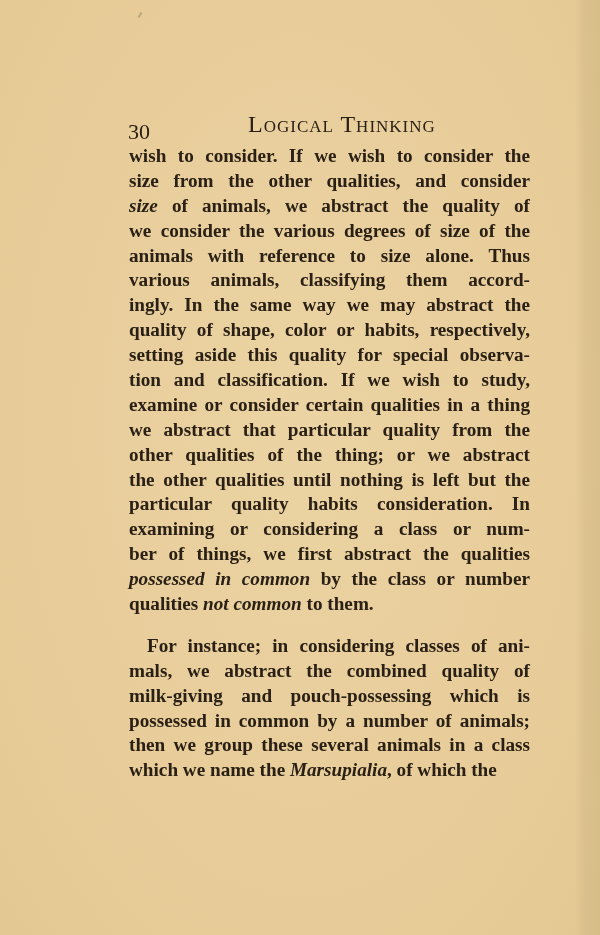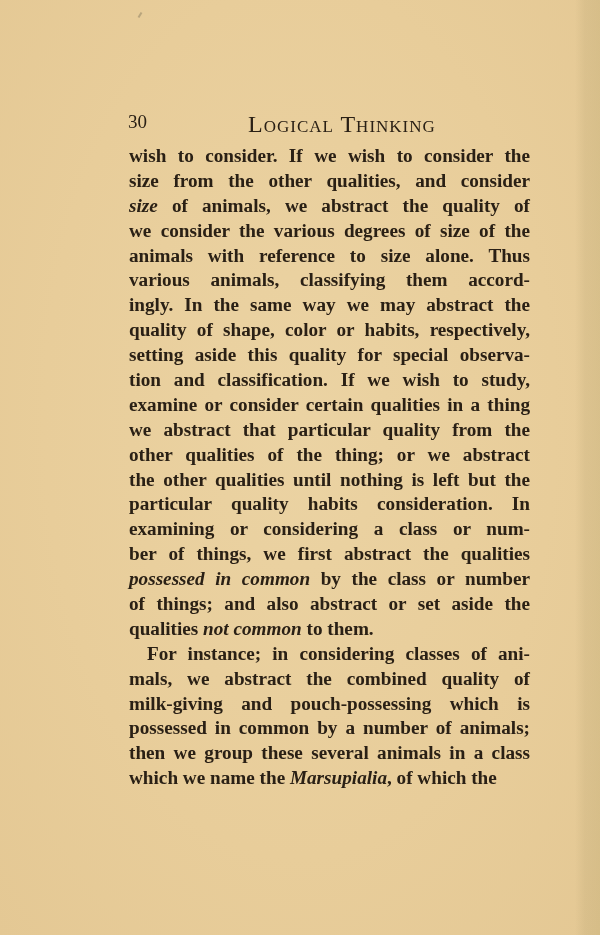--- a/index.html
+++ b/index.html
@@ -34,23 +34,23 @@
     .running-head {
       position: absolute;
       top: 111px;
       left: 128px;
       width: 402px;
       height: 24px;
     }
     .page-number {
       position: absolute;
       left: 0;
-      top: 0;
+      top: 8px;
       font-family: "Liberation Serif", serif;
-      font-size: 19px;
+      font-size: 22px;
       letter-spacing: 0px;
       color: #2a2015;
     }
     .running-title {
       position: absolute;
       left: 120px;
       top: 0;
       font-family: "Liberation Serif", serif;
       font-size: 24px;
       font-variant: small-caps;
@@ -74,20 +74,21 @@
       text-align-last: justify;
       color: #2a2015;
       font-weight: bold;
       -webkit-text-stroke: 0px;
     }
     .line.last {
       text-align-last: left;
     }
     .line.indent {
       padding-left: 18px;
+      margin-top: 17px;
     }
     .it {
       font-style: italic;
     }
   </style>
 </head>
 <body>
 
 <div class="page">
   <div class="speck"></div>
@@ -110,21 +111,20 @@
         <span class="line"><span>setting aside this quality for special observa-</span></span>
         <span class="line"><span>tion and classification.  If we wish to study,</span></span>
         <span class="line"><span>examine or consider certain qualities in a thing</span></span>
         <span class="line"><span>we abstract that particular quality from the</span></span>
         <span class="line"><span>other qualities of the thing; or we abstract</span></span>
         <span class="line"><span>the other qualities until nothing is left but the</span></span>
         <span class="line"><span>particular quality habits consideration.  In</span></span>
         <span class="line"><span>examining or considering a class or num-</span></span>
         <span class="line"><span>ber of things, we first abstract the qualities</span></span>
         <span class="line"><span class="it">possessed in common</span><span> by the class or number</span></span>
-        <span class="line"><span>of things; and also abstract or set aside the</span></span>
         <span class="line last"><span>qualities </span><span class="it">not common</span><span> to them.</span></span>
       </div>
       <div>
         <span class="line indent"><span>For instance; in considering classes of ani-</span></span>
         <span class="line"><span>mals, we abstract the combined quality of</span></span>
         <span class="line"><span>milk-giving and pouch-possessing which is</span></span>
         <span class="line"><span>possessed in common by a number of animals;</span></span>
         <span class="line"><span>then we group these several animals in a class</span></span>
         <span class="line last"><span>which we name the </span><span class="it">Marsupialia</span><span>, of which the</span></span>
       </div>

